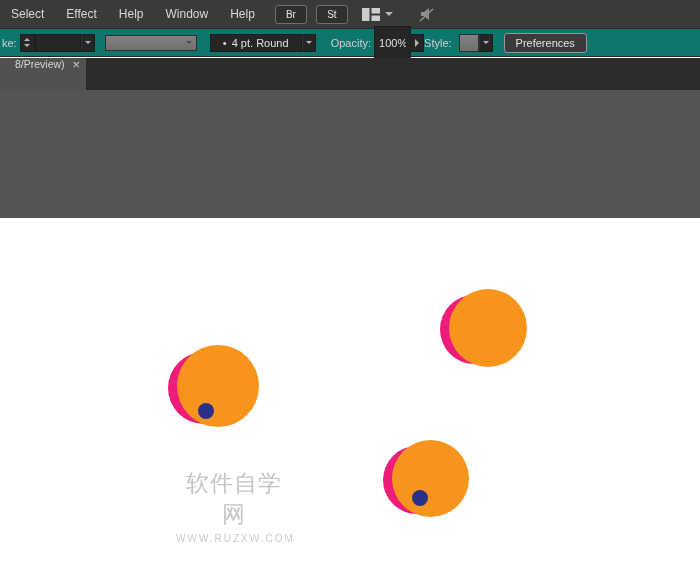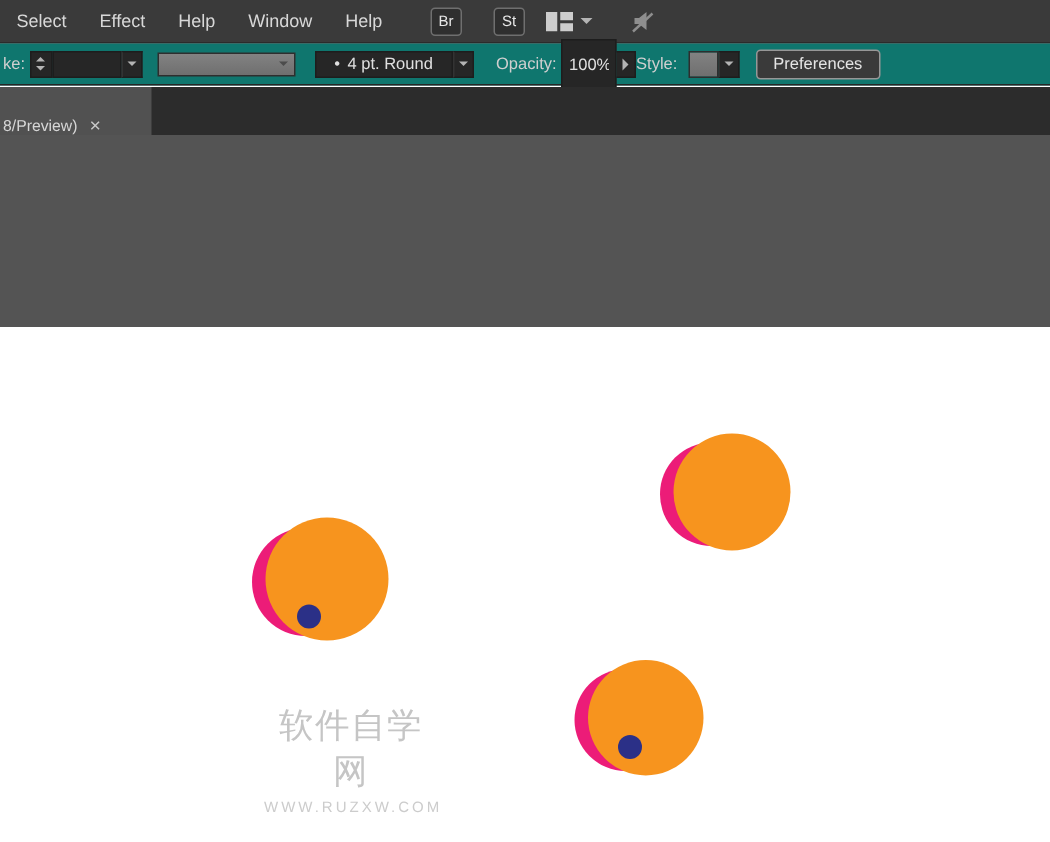--- a/index.html
+++ b/index.html
@@ -7,21 +7,21 @@
   body { font-family: "Liberation Sans", sans-serif; background: #ffffff; position: relative; }
 
   
   .menubar {
     position: absolute; left: 0; top: 0; width: 700px; height: 29px;
     background: #3a3a3a; border-bottom: 1px solid #2b2b2b;
     display: flex; align-items: center; color: #d8d8d8; font-size: 12px;
   }
   .menu-item { padding: 0 11px; height: 100%; display: flex; align-items: center; cursor: default; }
   .sq-btn {
-    width: 21px; height: 19px; margin-left: 21px;
+    width: 32px; height: 19px; margin-left: 9px;
     background: #2f2f2f; border: 1px solid #6f6f6f; border-radius: 3px;
     color: #e6e6e6; font-size: 10px; display: flex; align-items: center; justify-content: center;
   }
   .sq-btn:first-of-type { margin-left: 20px; }
   .ws-btn { display: flex; align-items: center; margin-left: 14px; gap: 5px; }
   .mute-wrap { margin-left: 26px; display: flex; align-items: center; }
 
   .tri-down { width: 0; height: 0; border-left: 4px solid transparent; border-right: 4px solid transparent; border-top: 4px solid #b4b4b4; }
   .tri-down.small { border-left-width: 3px; border-right-width: 3px; border-top-width: 3.5px; }
   .tri-up.small { width: 0; height: 0; border-left: 3px solid transparent; border-right: 3px solid transparent; border-bottom: 3.5px solid #b4b4b4; }
@@ -68,23 +68,23 @@
     background: #3a3a3a; border: 1px solid #979797; border-radius: 3px;
     color: #e4e4e4; font-size: 11px; display: flex; align-items: center; white-space: nowrap;
   }
 
   
   .tabbar {
     position: absolute; left: 0; top: 58px; width: 700px; height: 32px;
     background: #2c2c2c;
   }
   .doc-tab {
-    position: absolute; left: 0; top: 0; height: 32px; width: 101px;
+    position: absolute; left: 0; top: 0; height: 32px; width: 86px;
     background: #515151; color: #d6d6d6; font-size: 10.5px;
-    display: flex; align-items: flex-end; padding-left: 2px; gap: 8px;
+    display: flex; align-items: flex-start; padding-left: 15px; gap: 8px;
   }
   .tab-close { color: #c9c9c9; font-size: 13px; line-height: 1; cursor: default; }
 
   
   .pasteboard {
     position: absolute; left: 0; top: 90px; width: 700px; height: 128px;
     background: #545454;
   }
   .artboard {
     position: absolute; left: 0; top: 218px; width: 700px; height: 343px;

